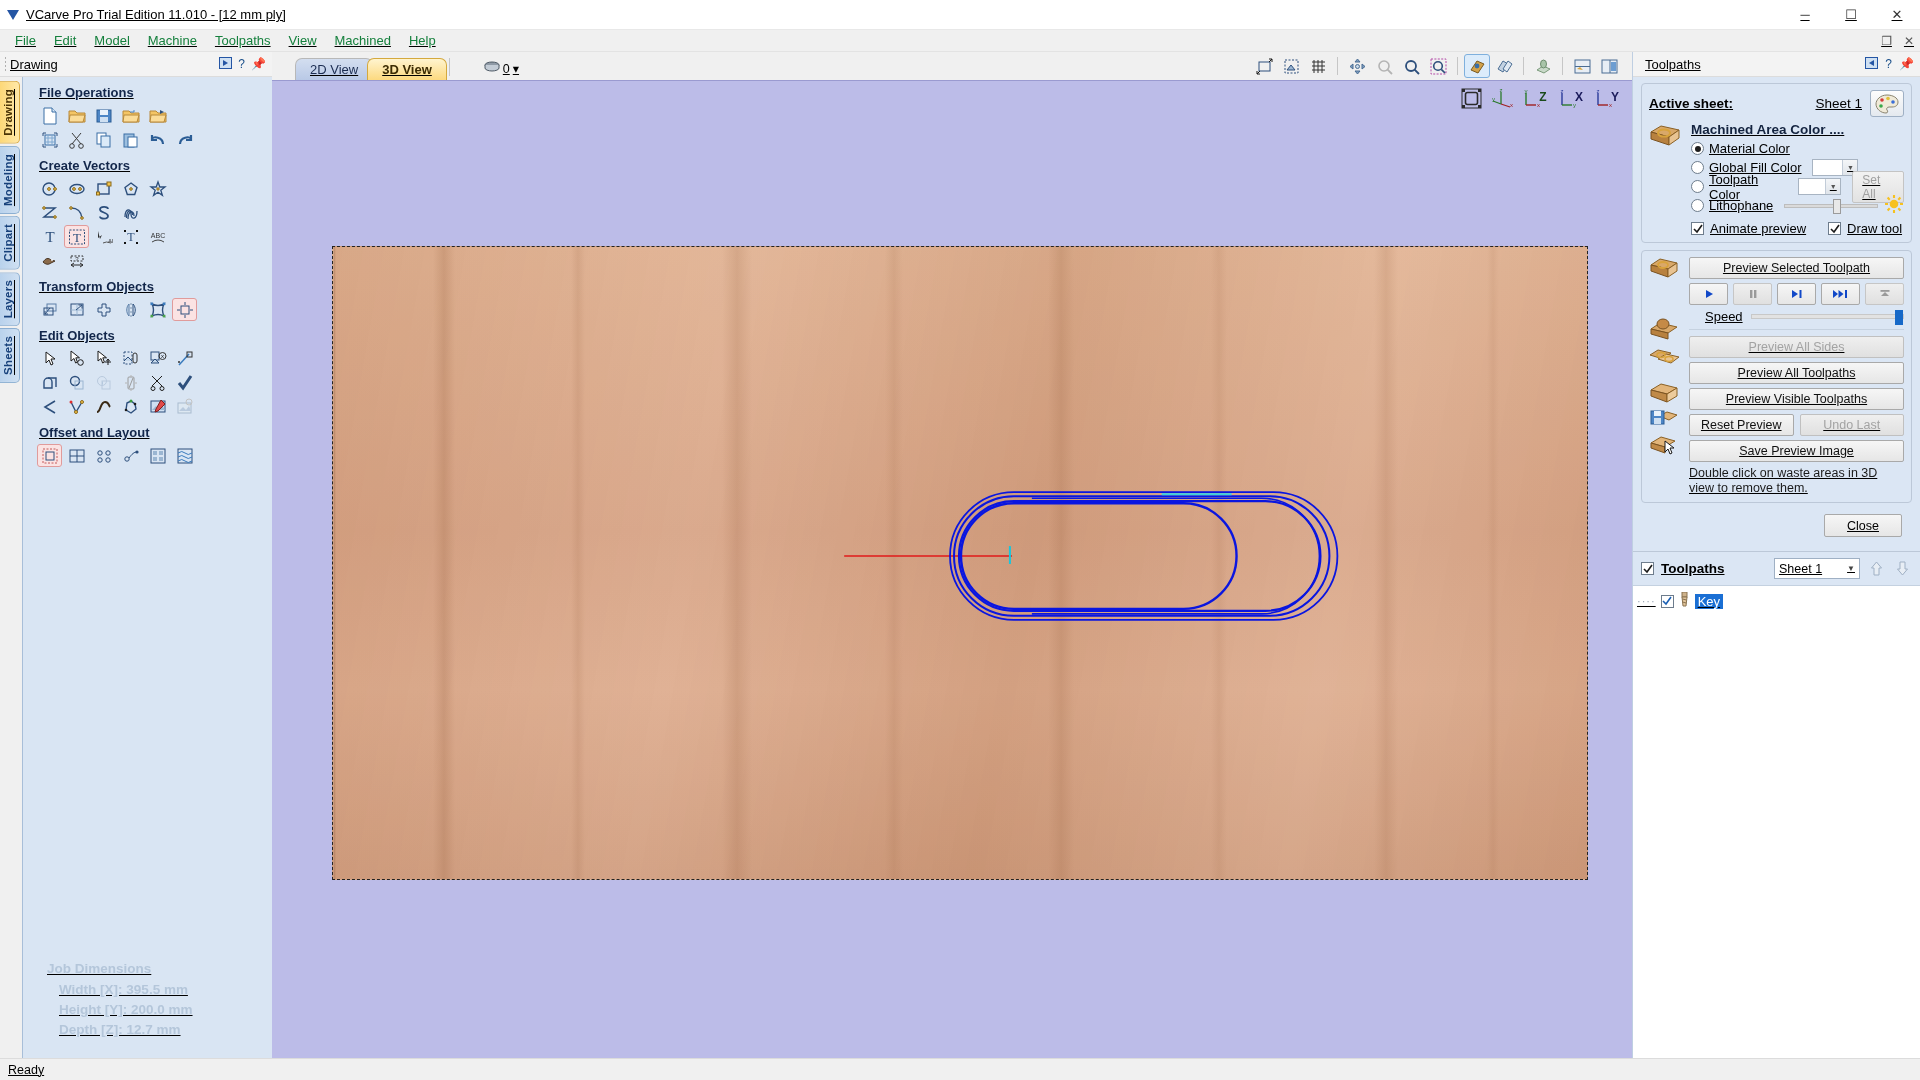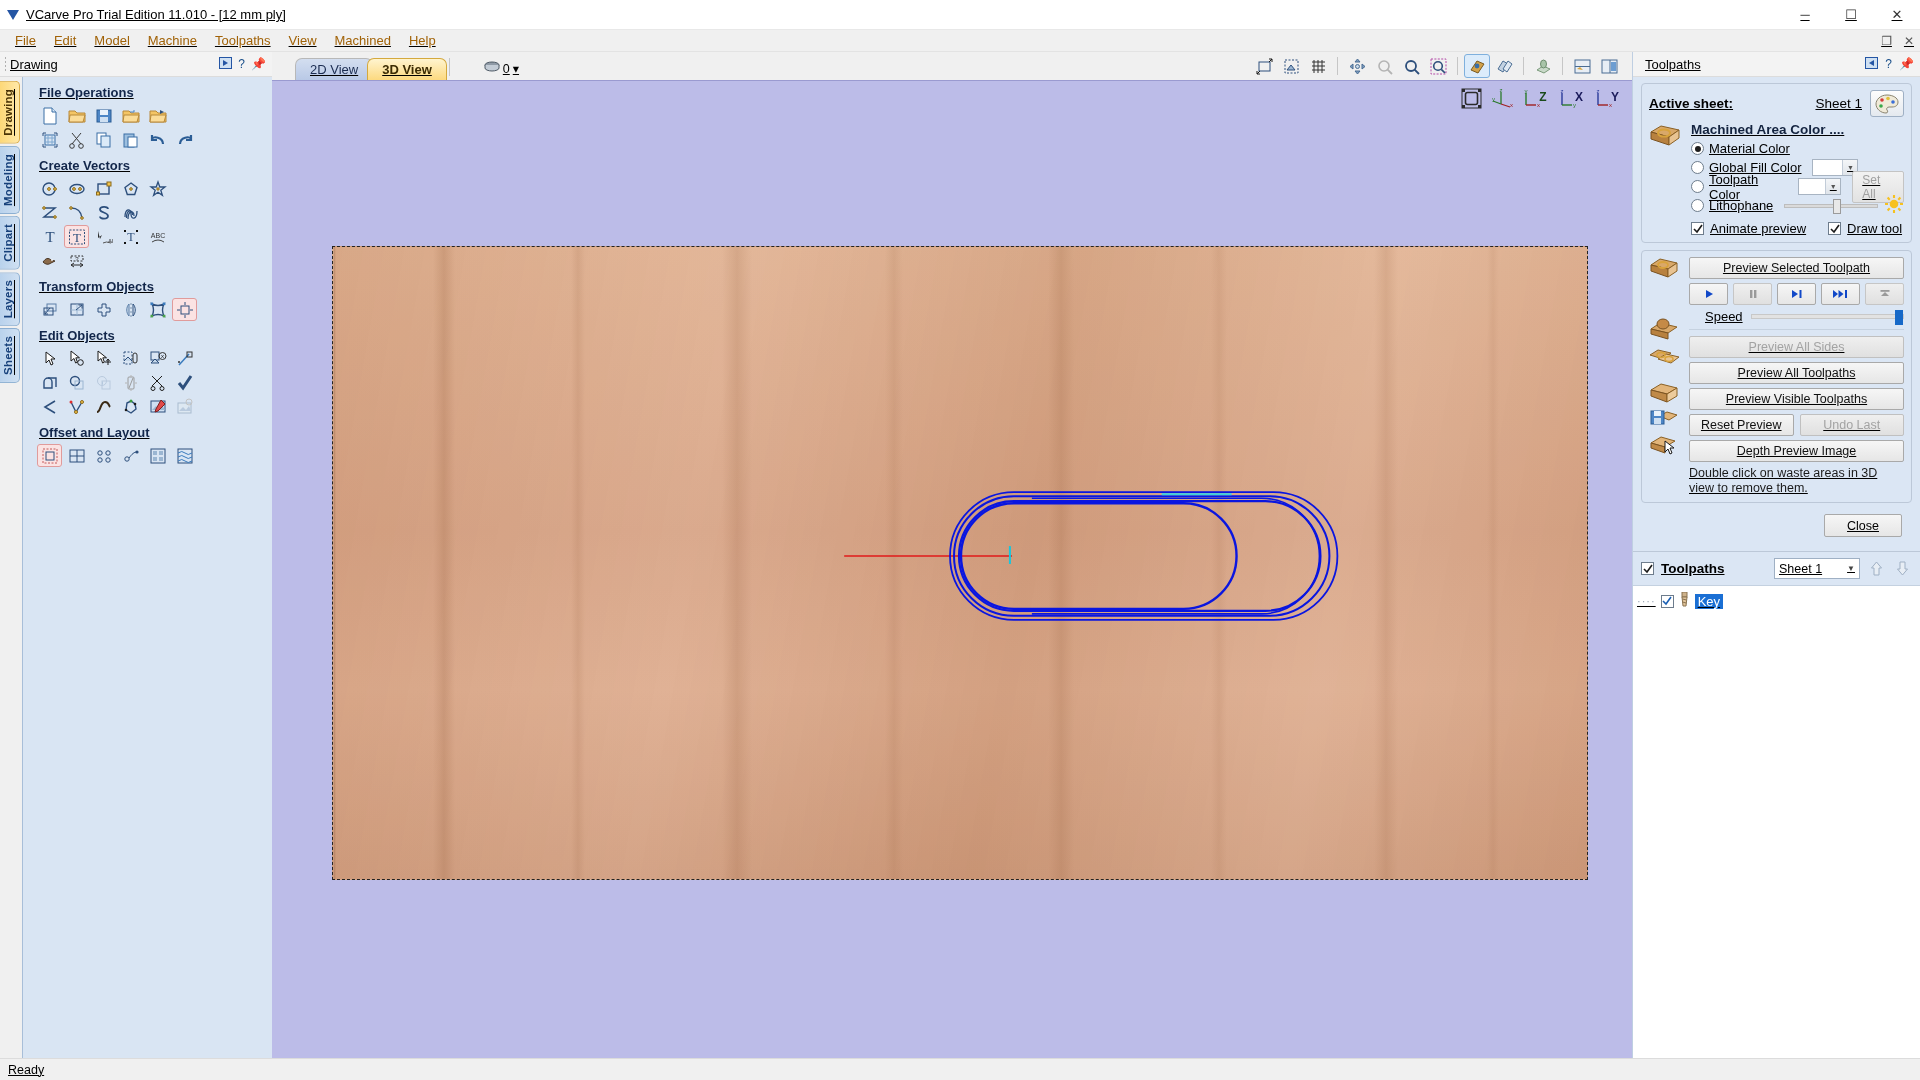--- a/index.html
+++ b/index.html
@@ -20,21 +20,21 @@
   }
   .titlebar .appicon { width:26px; display:flex; justify-content:center; align-items:center; }
   .titlebar .tl-text { font-size:13px; color:#000; }
   .titlebar .spacer { flex:1; }
   .winbtn { width:46px; height:30px; display:flex; align-items:center; justify-content:center;
             font-size:13px; color:#333; }
 
   
   .menubar { height:22px; background:#f0f0f0; display:flex; align-items:center;
              padding-left:6px; flex:0 0 22px; border-bottom:1px solid #e3e3e3; }
-  .menuitem { padding:2px 9px; font-size:13px; color:#a16207; }
+  .menuitem { padding:2px 9px; font-size:13px; color:#15803d; }
   .menubar .mspacer { flex:1; }
   .menubar .rightglyph { padding:0 6px; font-size:12px; color:#555; }
 
   
   .body { flex:1; display:flex; min-height:0; background:#f0f0f0; }
 
   
   .leftwrap { width:272px; flex:0 0 272px; display:flex; flex-direction:column; background:#f0f0f0; }
   .panel-hdr {
     height:25px; background:#f3f3f3; display:flex; align-items:center; font-size:13px;
@@ -657,20 +657,26 @@
                 </svg>
               </div>
             <div class="tbtn">
                 <svg width="18" height="18" viewBox="0 0 18 18">
                   <rect x="2" y="2" width="14" height="14" fill="none" stroke="#2d4f7c"></rect>
                   <path d="M2 6 q4 -3 7 0 t7 0 M2 10 q4 -3 7 0 t7 0 M2 14 q4 -3 7 0 t7 0" stroke="#3a7bbd" fill="none"></path>
                 </svg>
               </div>
           </div>
 
+          <div class="jobdim">
+            <div class="jd-t">Job Dimensions</div>
+            <div class="jd-l">Width  [X]: 395.5 mm</div>
+            <div class="jd-l">Height [Y]: 200.0 mm</div>
+            <div class="jd-l">Depth  [Z]: 12.7 mm</div>
+          </div>
         </div>
       </div>
     </div>
 
     <div class="center">
       <div class="viewbar">
         <div class="vtabrow">
           <div class="vtab2">2D View</div>
           <div class="vtab2 active">3D View</div>
         </div>
@@ -1043,21 +1049,21 @@
                   </span>
               </div>
               <div class="hr"></div>
               <div class="btn dis">Preview All Sides</div>
               <div class="btn">Preview All Toolpaths</div>
               <div class="btn">Preview Visible Toolpaths</div>
               <div class="btnrow">
                 <div class="btn">Reset Preview</div>
                 <div class="btn dis">Undo Last</div>
               </div>
-              <div class="btn">Depth Preview Image</div>
+              <div class="btn">Save Preview Image</div>
               <div class="hint">
                 <span class="txt">Double click on waste areas in 3D view to remove them.</span>
               </div>
             </div>
           </div>
         </div>
 
         <div class="close-row">
           <div class="close-btn">Close</div>
         </div>

